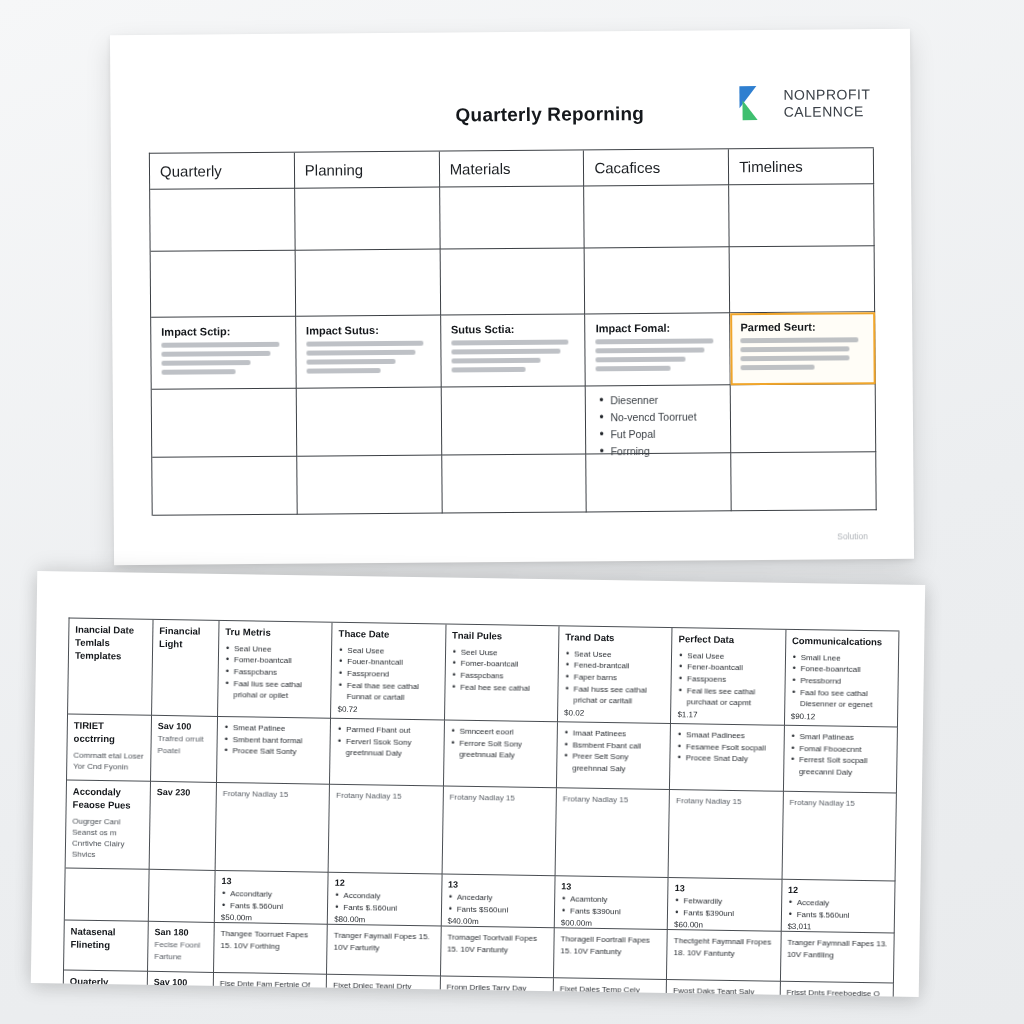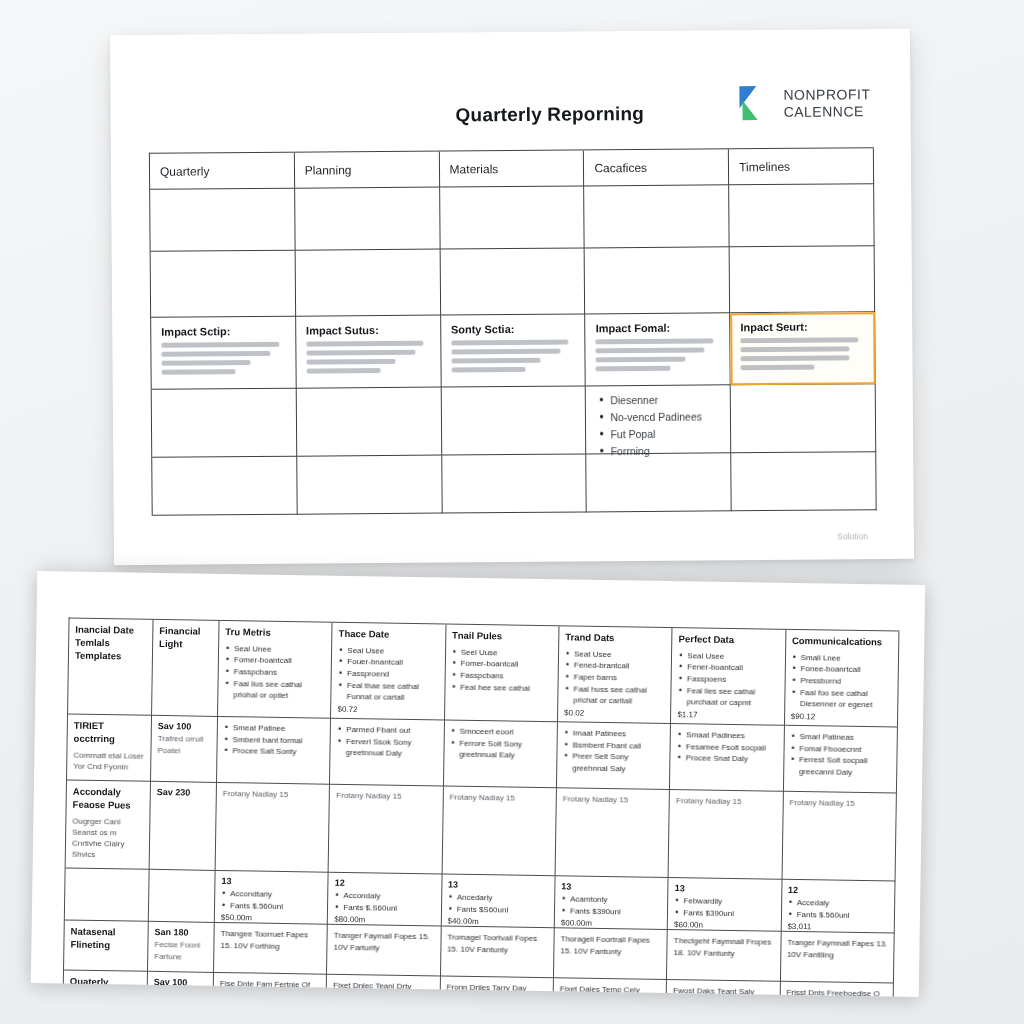--- a/index.html
+++ b/index.html
@@ -77,21 +77,21 @@
     display: grid;
     grid-template-columns: repeat(5, 1fr);
   }
   .gcell {
     border-right: 1px solid #3b3f44;
     border-bottom: 1px solid #3b3f44;
     box-sizing: border-box;
     padding: 8px 10px;
     position: relative;
   }
-  .head-label { font-size: 12px; color: #1d2024; }
+  .head-label { font-size: 15px; color: #1d2024; }
 
   .impact-title {
     font-size: 11px;
     font-weight: 700;
     color: #15181c;
     margin-bottom: 5px;
   }
   .blur-lines { display: block; }
   .bl {
     height: 5px;
@@ -277,54 +277,54 @@
         <div class="gcell" style="height:72px;">
           <div class="impact-title">Impact Sutus:</div>
           <div class="blur-lines">
             <div class="bl w95"></div>
               <div class="bl w88"></div>
               <div class="bl w72"></div>
               <div class="bl w60"></div>
           </div>
         </div>
         <div class="gcell" style="height:72px;">
-          <div class="impact-title">Sonty Sctia:</div>
+          <div class="impact-title">Sutus Sctia:</div>
           <div class="blur-lines">
             <div class="bl w95"></div>
               <div class="bl w88"></div>
               <div class="bl w72"></div>
               <div class="bl w60"></div>
           </div>
         </div>
         <div class="gcell" style="height:72px;">
           <div class="impact-title">Impact Fomal:</div>
           <div class="blur-lines">
             <div class="bl w95"></div>
               <div class="bl w88"></div>
               <div class="bl w72"></div>
               <div class="bl w60"></div>
           </div>
         </div>
         <div class="gcell highlight-cell" style="height:72px;">
-          <div class="impact-title">Inpact Seurt:</div>
+          <div class="impact-title">Parmed Seurt:</div>
           <div class="blur-lines">
             <div class="bl w95"></div>
               <div class="bl w88"></div>
               <div class="bl w88"></div>
               <div class="bl w60"></div>
           </div>
         </div>
 
         <div class="gcell" style="height:68px;"></div>
         <div class="gcell" style="height:68px;"></div>
         <div class="gcell" style="height:68px;"></div>
         <div class="gcell" style="height:68px;">
           <ul class="bullets">
             <li>Diesenner</li>
-            <li>No-vencd Padinees</li>
+            <li>No-vencd Toorruet</li>
             <li>Fut Popal</li>
             <li>Forrning</li>
           </ul>
         </div>
         <div class="gcell" style="height:68px;"></div>
 
         <div class="gcell" style="height:58px;"></div>
         <div class="gcell" style="height:58px;"></div>
         <div class="gcell" style="height:58px;"></div>
         <div class="gcell" style="height:58px;"></div>

